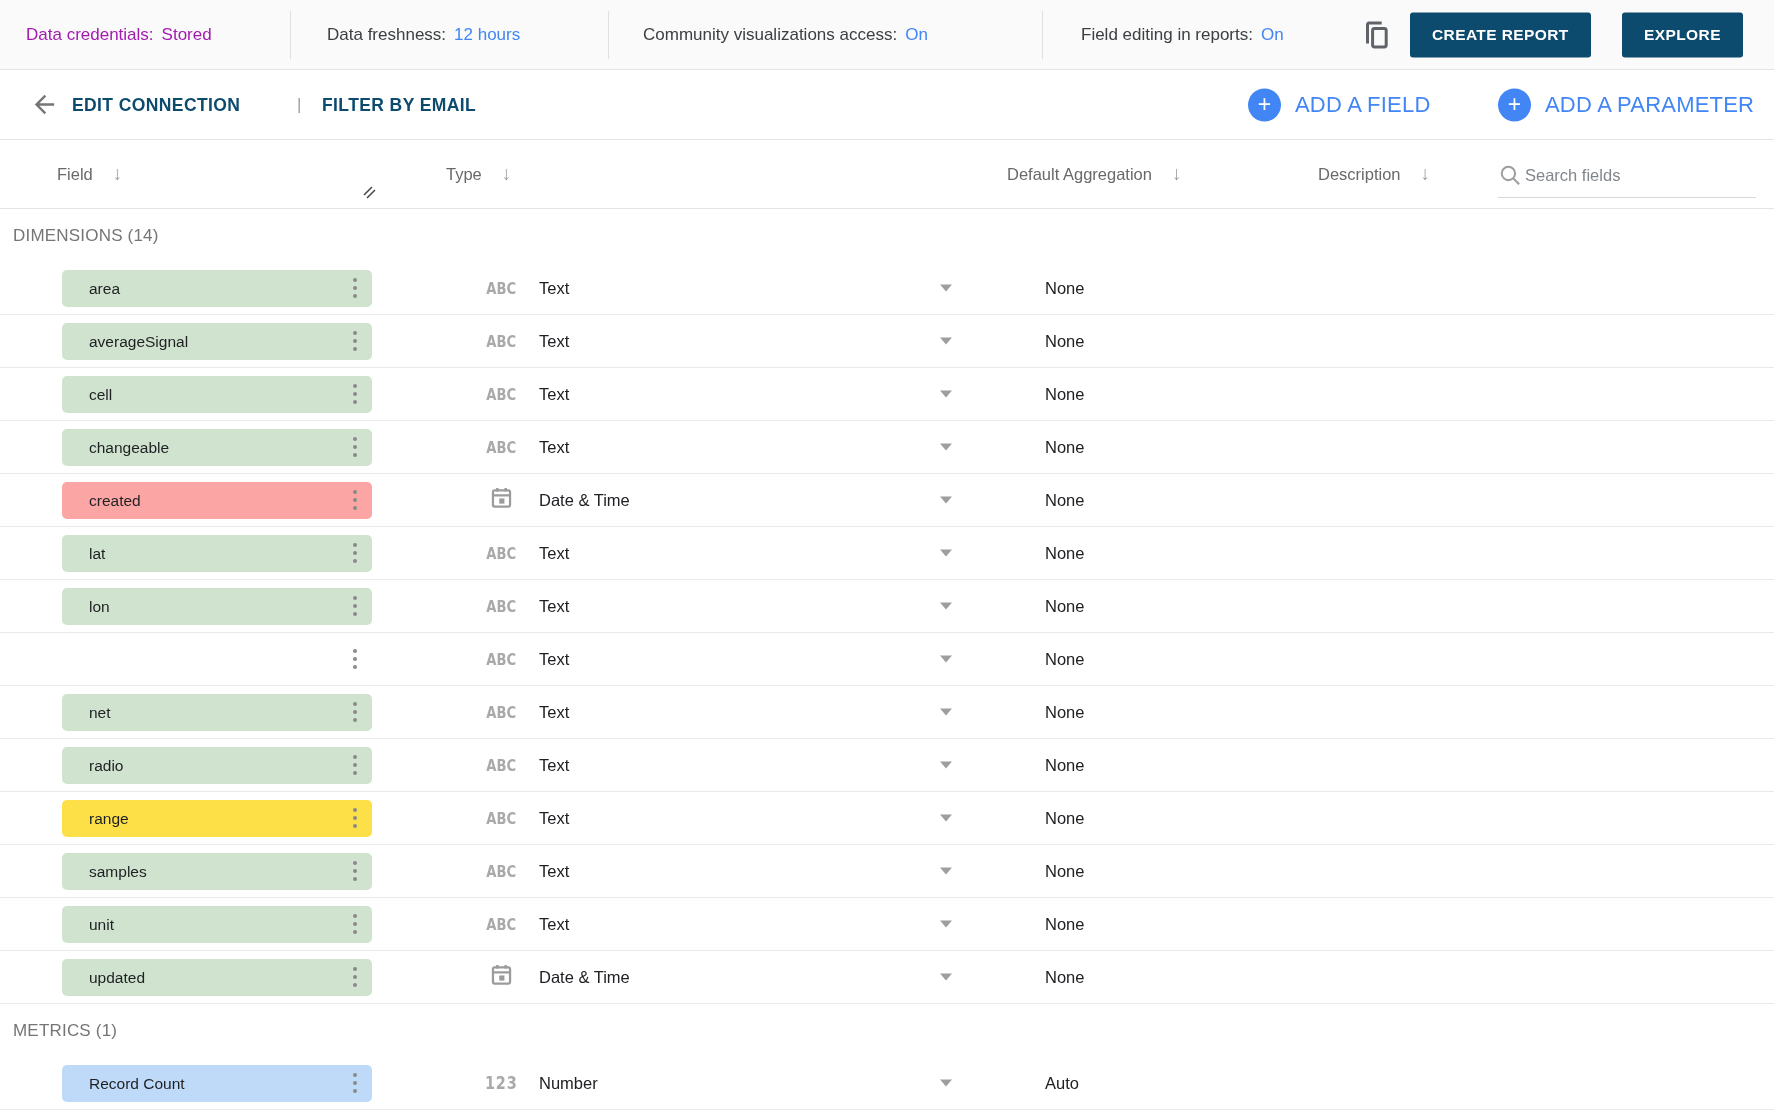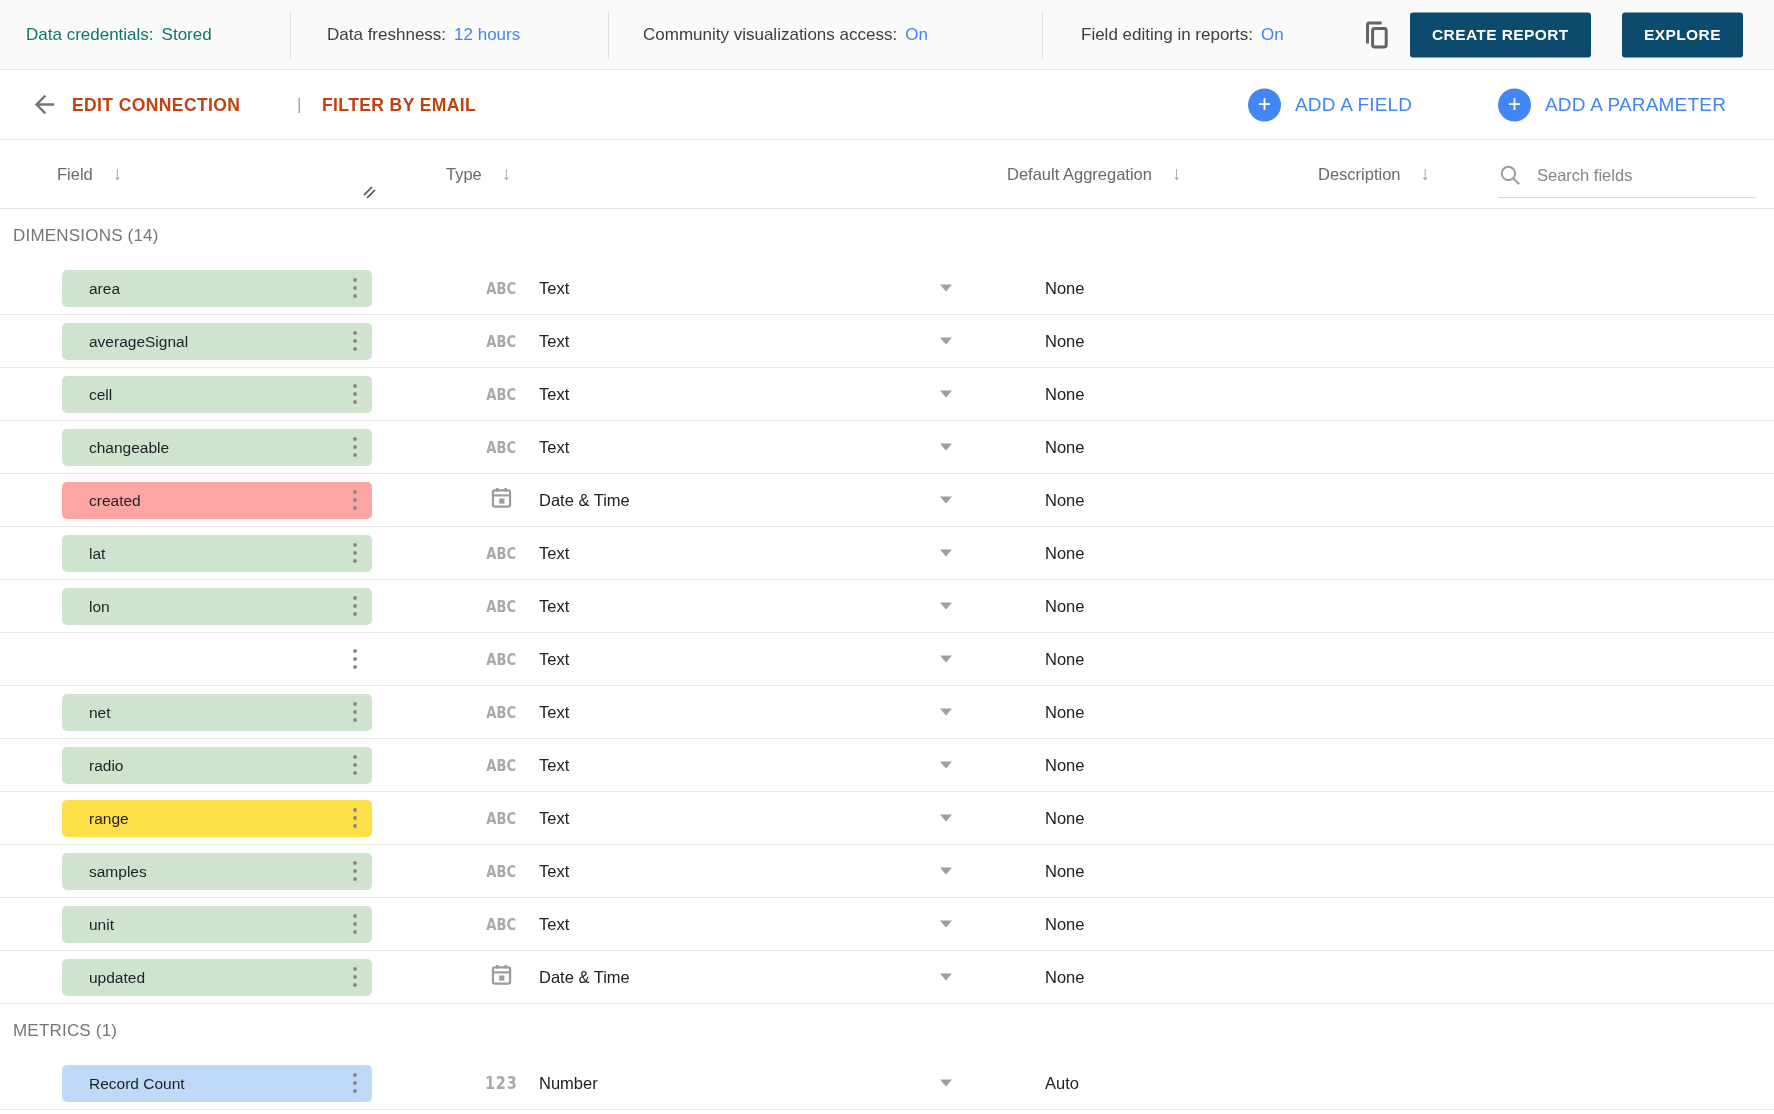--- a/index.html
+++ b/index.html
@@ -5,47 +5,47 @@
   * { margin:0; padding:0; box-sizing:border-box; }
   html,body { background:#fff; }
   body { font-family:"Liberation Sans","DejaVu Sans",sans-serif; color:#202124; }
   .screen { position:relative; width:1774px; height:1114px; background:#fff; overflow:hidden; }
 
   
   .topbar { position:relative; width:100%; height:70px; background:#fafafa; border-bottom:1px solid #e4e4e4; }
   .vcenter { position:absolute; top:50%; transform:translateY(-50%); }
   .status-item { display:flex; align-items:center; gap:8px; font-size:17px; white-space:nowrap; }
   .status-item .lbl { color:#3c4043; }
-  .status-item.muted .lbl, .status-item.muted .val { color:#0f766e; }
+  .status-item.muted .lbl, .status-item.muted .val { color:#a21caf; }
   .status-item .val.link { color:#4285f4; }
   .status-sep { position:absolute; top:11px; width:1px; height:48px; background:#e0e0e0; }
   .copy-btn { position:absolute; left:1356px; top:50%; transform:translateY(-50%); width:40px; height:44px;
               display:flex; align-items:center; justify-content:center; cursor:pointer; background:none; border:none; }
   .blue-btn { position:absolute; top:50%; transform:translateY(-50%); height:45px; border:none; border-radius:3px;
               background:#0c4a6e; color:#fff; font-family:inherit; font-size:15.5px; font-weight:bold;
               letter-spacing:.4px; padding:0 22px; cursor:pointer; }
 
   
   .toolbar { position:relative; width:100%; height:70px; background:#fff; border-bottom:1px solid #e4e4e4; }
   .back-btn { position:absolute; left:24px; top:50%; transform:translateY(-50%); width:40px; height:40px;
               display:flex; align-items:center; justify-content:center; background:none; border:none; cursor:pointer; }
-  .tb-link { font-size:17.5px; font-weight:bold; color:#c2410c; letter-spacing:.4px; white-space:nowrap; cursor:pointer; }
+  .tb-link { font-size:17.5px; font-weight:bold; color:#0c4a6e; letter-spacing:.4px; white-space:nowrap; cursor:pointer; }
   .tb-sep { color:#9e9e9e; font-size:17px; }
   .add-group { display:flex; align-items:center; gap:14px; cursor:pointer; }
   .plus-circle { width:33px; height:33px; border-radius:50%; background:#4285f4; color:#fff; display:flex;
                  align-items:center; justify-content:center; font-size:23px; font-weight:400; line-height:1; padding-bottom:2px; }
-  .add-label { color:#4285f4; font-size:19px; font-weight:500; letter-spacing:.2px; white-space:nowrap; }
+  .add-label { color:#4285f4; font-size:22px; font-weight:500; letter-spacing:.2px; white-space:nowrap; }
 
   
   .table-header { position:relative; width:100%; height:69px; background:#fff; border-bottom:1px solid #e4e4e4; }
   .hdr-group { display:flex; align-items:center; gap:20px; font-size:16.5px; color:#696969; white-space:nowrap; }
   .sort-arrow { color:#9e9e9e; font-size:19px; cursor:pointer; }
   .grip { position:absolute; left:361px; bottom:3px; cursor:col-resize; }
   .search-box { position:absolute; left:1498px; top:14px; width:258px; height:44px; display:flex; align-items:center;
-                gap:14px; border-bottom:1px solid #d9d9d9; }
+                gap:2px; border-bottom:1px solid #d9d9d9; }
   .search-box input { border:none; outline:none; background:transparent; font-family:inherit; font-size:16.5px;
                       color:#202124; width:200px; }
   .search-box input::placeholder { color:#80868b; }
 
   
   .section-label { height:53px; display:flex; align-items:center; padding-left:13px; color:#757575;
                    font-size:17px; letter-spacing:.2px; }
   .field-row { position:relative; height:53px; border-bottom:1px solid #e9e9e9; background:#fff; }
   .chip { position:absolute; left:28px; top:8px; width:310px; height:37px; border-radius:5px;
           display:flex; align-items:center; padding-left:27px; cursor:pointer;margin-left:34px; }

